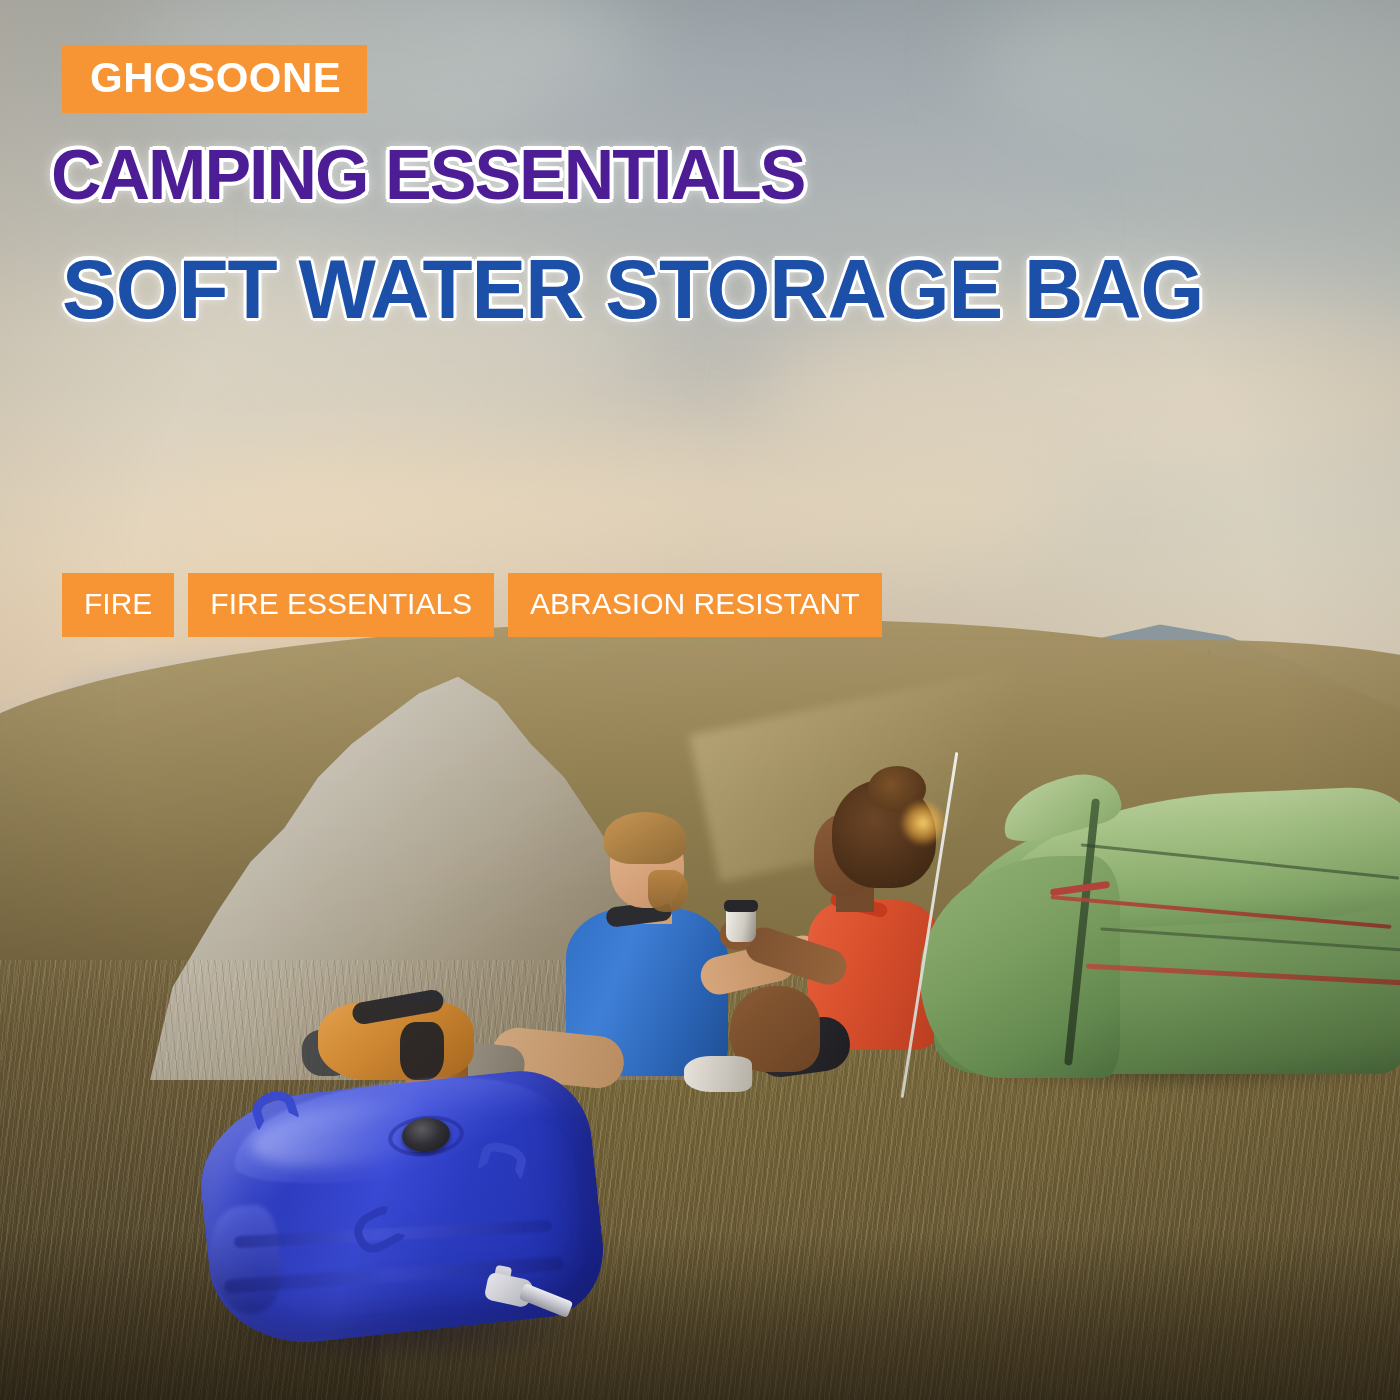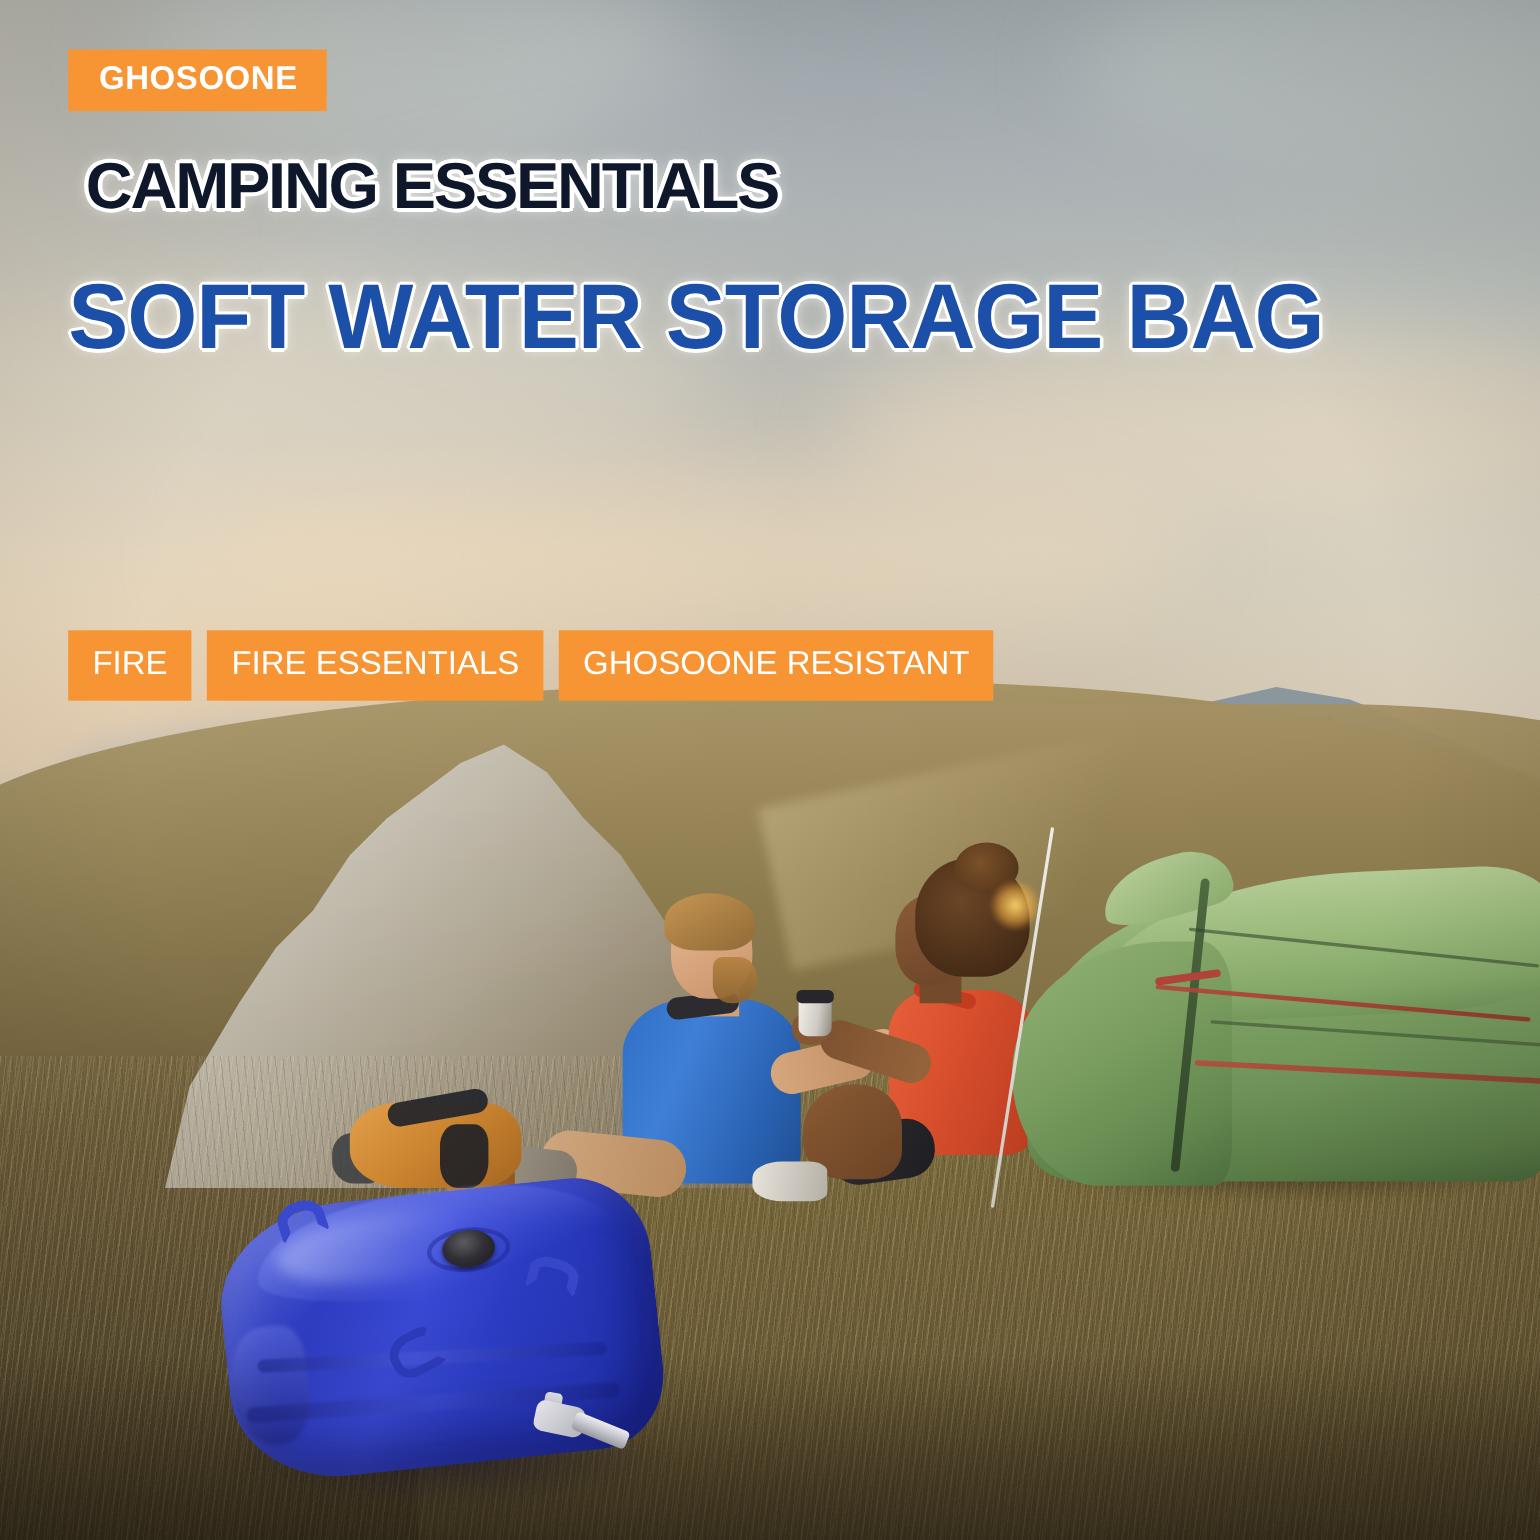--- a/index.html
+++ b/index.html
@@ -330,28 +330,28 @@
   }
   .spigot-lever {
     position:absolute; left:296px; top:188px; width:16px; height:26px;
     background:linear-gradient(180deg,#dcdce4,#a8a8b2); border-radius:4px; transform:rotate(10deg);
   }
 
   
   .brand {
     position:absolute; left:62px; top:45px;
     background:#F79433; color:#ffffff;
-    font-size:30px; font-weight:bold; letter-spacing:.5px;
+    font-size:42px; font-weight:bold; letter-spacing:.5px;
     padding:12px 26px 14px 28px; line-height:1;
   }
 
   .title1 {
-    position:absolute; left:78px; top:140px;
-    font-size:59px; font-weight:bold; line-height:1;
-    color:#0f172a; letter-spacing:-2px;
+    position:absolute; left:51px; top:140px;
+    font-size:70px; font-weight:bold; line-height:1;
+    color:#4c1d95; letter-spacing:-2px;
     transform:scaleX(1.0);
     -webkit-text-stroke:0;
     text-shadow:
       -4px 0 0 #fff,  4px 0 0 #fff,  0 -4px 0 #fff,  0 4px 0 #fff,
       -3px -3px 0 #fff, 3px -3px 0 #fff, -3px 3px 0 #fff, 3px 3px 0 #fff,
       0 0 14px rgba(255,255,255,.85);
     white-space:nowrap;
   }
   .title2 {
     position:absolute; left:62px; top:248px;
@@ -506,16 +506,16 @@
 
   <div class="brand">GHOSOONE</div>
 
   <div class="title1">CAMPING ESSENTIALS</div>
   <div class="title2">SOFT WATER STORAGE BAG</div>
 
 
   <div class="chips">
     <div class="chip">FIRE</div>
     <div class="chip">FIRE ESSENTIALS</div>
-    <div class="chip">GHOSOONE RESISTANT</div>
+    <div class="chip">ABRASION RESISTANT</div>
   </div>
 
 </div>
 
 </body></html>

